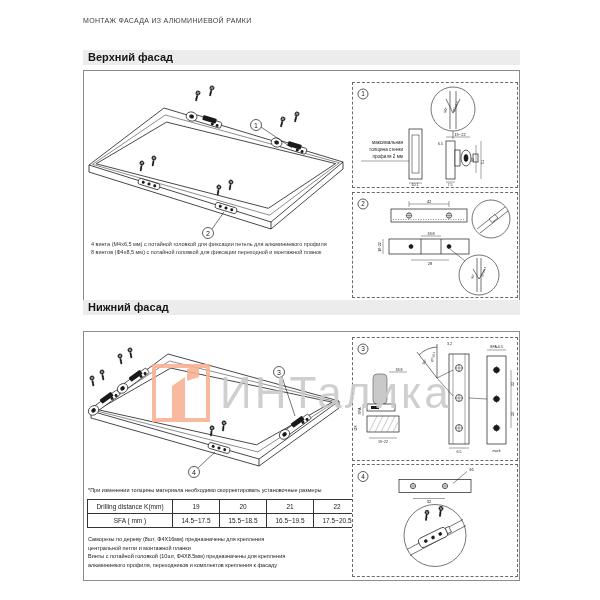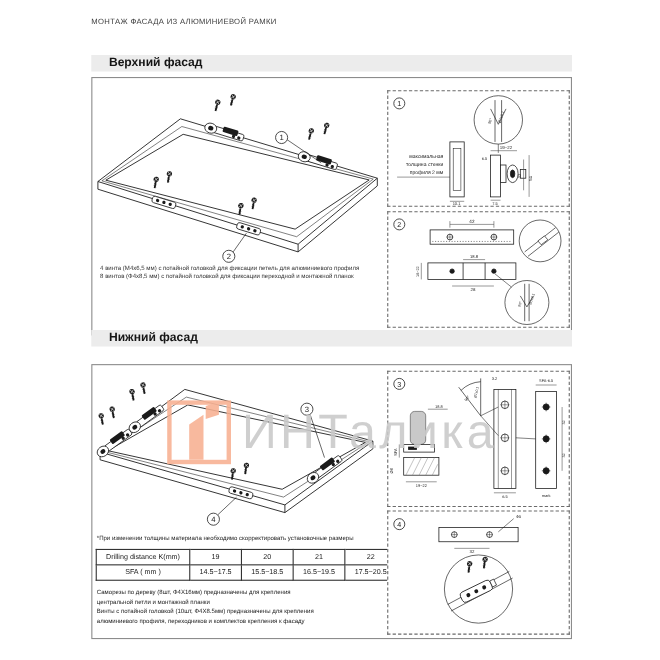--- a/index.html
+++ b/index.html
@@ -1,20 +1,20 @@
 <!DOCTYPE html>
 <html><head>
 <meta charset="utf-8">
 <style>
   html,body{margin:0;padding:0;background:#fff;}
   .page{position:relative;width:600px;height:600px;background:#fff;overflow:hidden;
         font-family:"Liberation Sans",sans-serif;color:#222;}
   .doc-header{position:absolute;left:83px;top:17px;font-size:7px;letter-spacing:.3px;color:#3d3d3d;}
   .section-title{position:absolute;left:83px;width:437px;height:15px;background:#ececec;
-        font-size:11px;font-weight:bold;color:#161616;line-height:15px;padding-left:16px;box-sizing:border-box;}
+        font-size:11px;font-weight:bold;color:#161616;line-height:15px;padding-left:5px;box-sizing:border-box;}
   #title-upper{top:50px;} #title-lower{top:300px;}
   .frame-box{position:absolute;left:83px;width:437px;border:1px solid #8c8c8c;background:#fff;box-sizing:border-box;}
   #box-upper{top:70px;height:235px;} #box-lower{top:331px;height:250px;}
   .panel{position:absolute;border:1px dashed #6a6a6a;box-sizing:border-box;background:#fff;}
   #panel-1{left:268px;top:11px;width:166px;height:106px;}
   #panel-2{left:268px;top:121px;width:166px;height:106px;}
   #panel-3{left:268px;top:5px;width:166px;height:124px;}
   #panel-4{left:268px;top:132px;width:166px;height:113px;}
   .panel svg{display:block;width:100%;height:100%;}
   svg{overflow:visible;}

